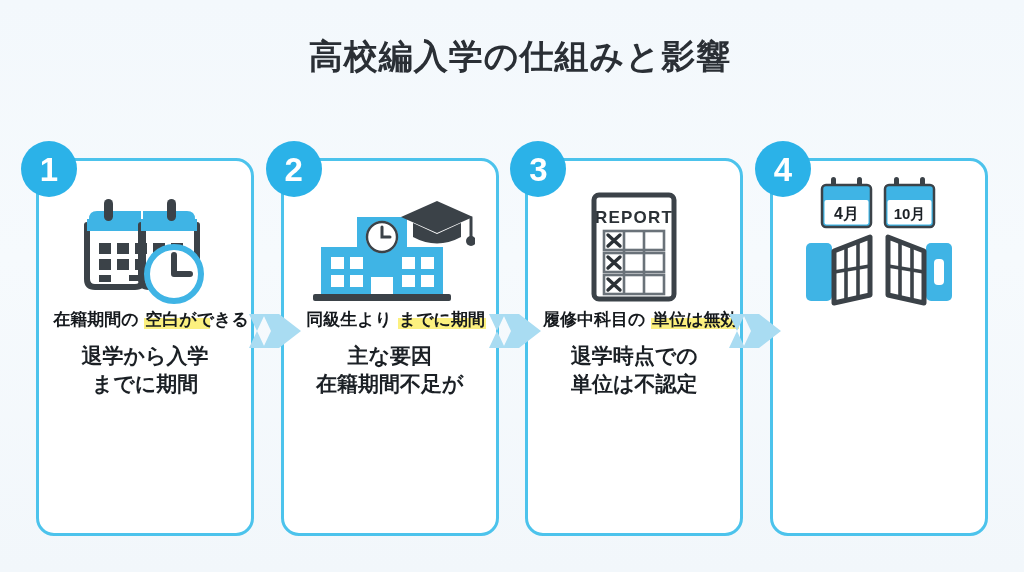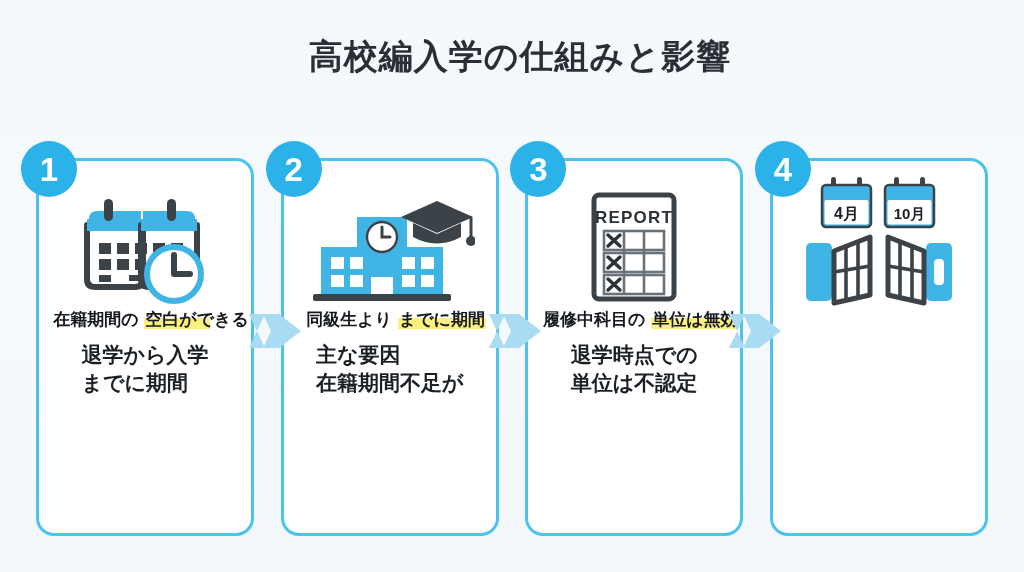--- a/index.html
+++ b/index.html
@@ -111,28 +111,27 @@
     height: 11px;
     background: #fcf07f;
     z-index: 0;
   }
   .hl-line .txt {
     position: relative;
     z-index: 1;
   }
 
   .subtitle {
-    text-align: left;
+    text-align: center;
     font-size: 21px;
     font-weight: 700;
     color: #1b2025;
     line-height: 1.32;
     margin-top: 12px;
     white-space: nowrap;
-    font-family: Liberation Serif, serif;
   }
 
   
   .arrow {
     position: absolute;
     top: 300px;
     width: 54px;
     height: 62px;
     z-index: 6;
   }

